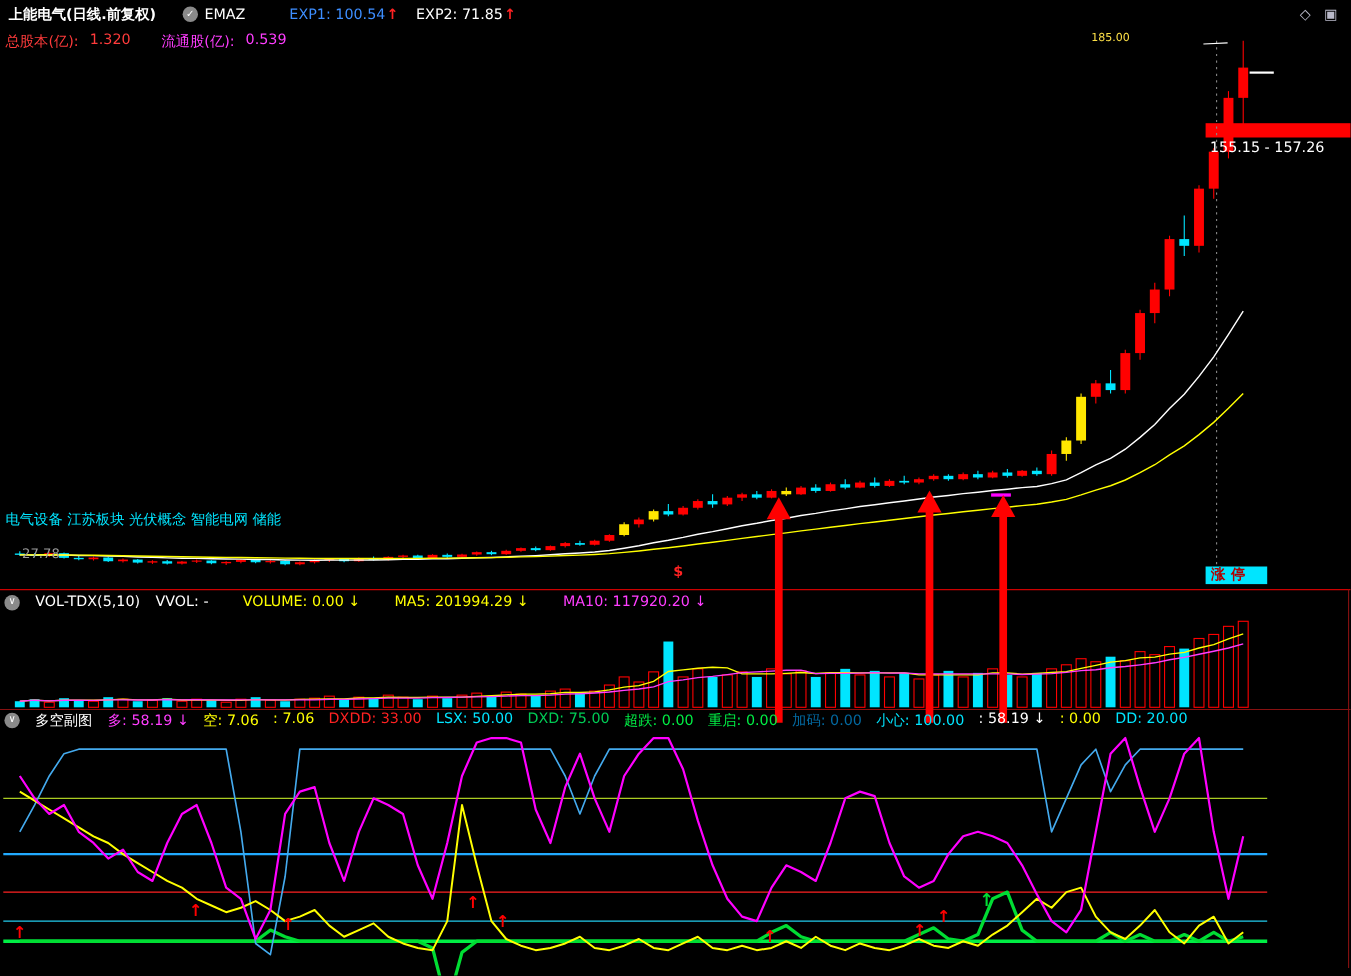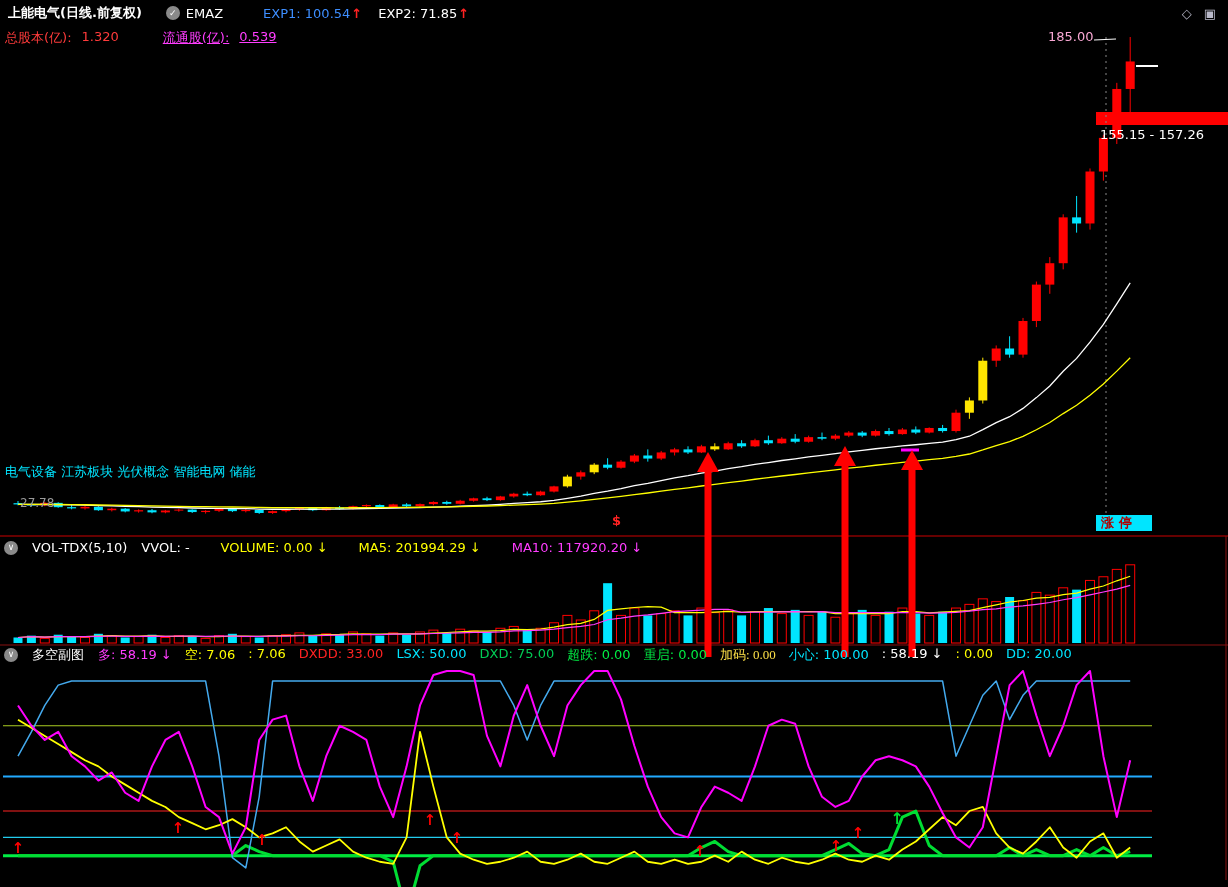--- a/index.html
+++ b/index.html
@@ -14,27 +14,27 @@
   .t-emaz{margin-left:6px;}
   .t-exp1{margin-left:40px;}
   .t-exp2{margin-left:16px;}
   .up-arr{font-weight:bold;margin-left:1px;}
   .t-spacer{flex:1;}
   .t-icons{display:flex;gap:12px;color:#b9b9c9;font-size:13px;margin-right:4px;}
   
   .infobar{position:absolute;left:0;top:26px;width:100%;height:24px;display:flex;align-items:center;padding-left:5px;font-size:13px;z-index:5;}
   .ib-group{display:flex;}
   .ib-group .val{margin-left:10px;}
-  .ib-2{margin-left:44px;text-decoration:underline;}
+  .ib-2{margin-left:28px;}
   
   .sector{position:absolute;left:5px;top:463px;color:#00e5ff;font-size:13px;z-index:4;}
   .lowlbl{position:absolute;left:20px;top:496px;color:#9a9a9a;font-size:12px;z-index:4;}
   .dollar{position:absolute;left:612px;top:513px;color:#ff2222;font-weight:bold;font-size:13px;z-index:4;}
   .ztbadge{position:absolute;left:1096px;top:515px;background:#00e5ff;color:#b00000;font-weight:bold;font-size:13px;line-height:16px;padding:0 15px 0 5px;letter-spacing:5px;z-index:4;}
-  .highlbl{position:absolute;left:1048px;top:29px;color:#f9a8d4;font-size:13px;z-index:4;}
+  .highlbl{position:absolute;left:992px;top:29px;color:#fde047;font-size:10px;z-index:4;}
   .rangelbl{position:absolute;left:1100px;top:127px;color:#fff;font-size:13px;z-index:4;}
   
   .pane-header{position:absolute;left:0;width:100%;display:flex;align-items:center;gap:14px;padding-left:4px;font-size:13px;color:#fff;z-index:5;}
   .vol-header{top:538px;height:19px;}
   .ind-header{top:646px;height:17px;}
   .pane-name{color:#fff;}
   .fld{white-space:nowrap;}
   
   .watermark{position:absolute;right:8px;bottom:6px;display:flex;align-items:center;gap:8px;z-index:6;}
   .wm-logo{width:30px;height:30px;border-radius:50%;border:6px solid #ffa200;border-top-color:rgba(255,162,0,0.12);transform:rotate(-40deg);}
@@ -391,21 +391,21 @@
     <span class="pane-name">多空副图</span>
     <span id="ind-fields" style="display:flex;gap:13px;">
         <span class="fld" style="color: rgb(255, 61, 255); text-align: right;">多: 58.19 ↓</span>
         <span class="fld" style="color: rgb(255, 255, 0);">空: 7.06</span>
         <span class="fld" style="color: rgb(255, 255, 0);">: 7.06</span>
         <span class="fld" style="color: rgb(255, 34, 34);">DXDD: 33.00</span>
         <span class="fld" style="color: rgb(0, 229, 255);">LSX: 50.00</span>
         <span class="fld" style="color: rgb(0, 204, 85);">DXD: 75.00</span>
         <span class="fld" style="color: rgb(0, 238, 68);">超跌: 0.00</span>
         <span class="fld" style="color: rgb(0, 238, 68);">重启: 0.00</span>
-        <span class="fld" style="color: #fde047; font-family: Liberation Serif, serif;">加码: 0.00</span>
+        <span class="fld" style="color: #0369a1;">加码: 0.00</span>
         <span class="fld" style="color: rgb(0, 229, 255);">小心: 100.00</span>
         <span class="fld" style="color: rgb(255, 255, 255);">: 58.19 ↓</span>
         <span class="fld" style="color: rgb(255, 255, 0);">: 0.00</span>
         <span class="fld" style="color: rgb(0, 229, 255);">DD: 20.00</span>
       </span>
   </div>
 
 
 </div>
 

